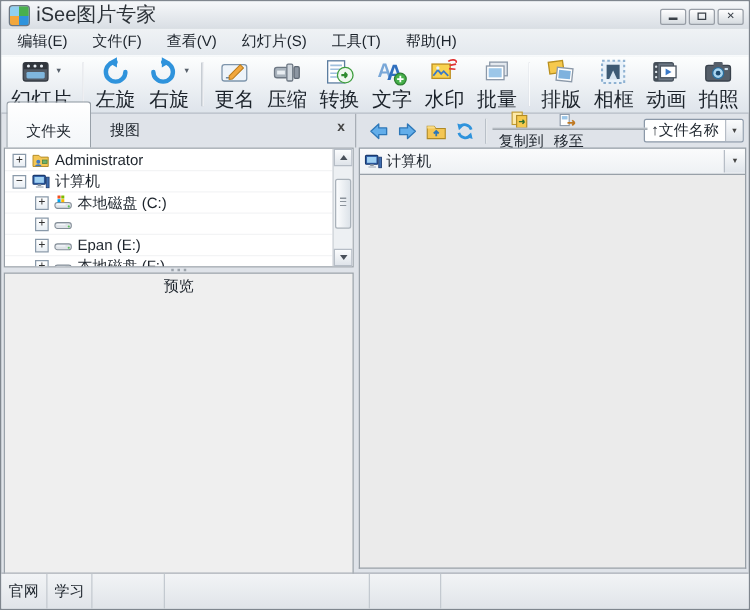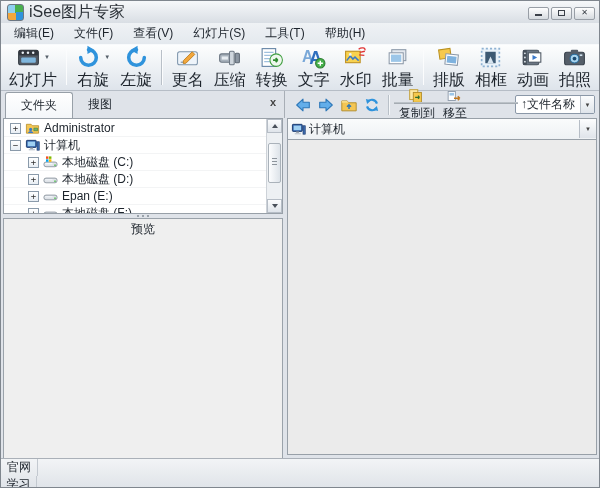--- a/index.html
+++ b/index.html
@@ -37,21 +37,21 @@
   .dd-arrow{font-size:6px;color:#57606a;margin-left:3px;}
   .tb-sep{width:1px;background:#b9c0c8;border-right:1px solid #fbfcfd;margin:4px 4px;}
   .icon svg{display:block;}
   .i24 svg{width:25px;height:25px;}
   .i18 svg{width:18px;height:18px;}
   .i16 svg{width:15px;height:15px;}
   
   .band{position:absolute;left:0;top:90px;right:0;height:27px;}
   .tabs-region{position:absolute;left:0;top:0;width:284px;height:27px;box-sizing:border-box;
     display:flex;align-items:flex-end;padding-left:4px;border-right:1px solid #a8aeb6;}
-  .tab{padding:4px 15px 5px;cursor:default;}
+  .tab{padding:15px 15px 5px;cursor:default;}
   .tab-active{background:linear-gradient(#ffffff,#f3f6f9);border:1px solid #98a0a8;border-bottom:none;
     border-radius:3px 3px 0 0;position:relative;top:1px;}
   .panel-close{position:absolute;right:8px;top:5px;font-size:11px;font-weight:bold;color:#444;cursor:default;}
   .nav-region{position:absolute;left:286px;top:0;right:0;height:27px;display:flex;align-items:center;
     padding-left:4px;}
   .nav-btn{width:23px;height:22px;display:flex;align-items:center;justify-content:center;border-radius:3px;}
   .nav-sep{width:1px;height:20px;background:#b9c0c8;border-right:1px solid #f5f7f9;margin:0 5px;}
   .txt-btn{display:flex;align-items:center;padding:2px 4px;border-radius:3px;white-space:nowrap;flex-direction:column;}
   .txt-btn .icon{margin-right:3px;}
   .sort-combo{margin-left:auto;margin-right:4px;width:80px;height:19px;box-sizing:border-box;
@@ -87,21 +87,21 @@
   .preview-box{position:absolute;left:2px;top:217px;width:280px;height:263px;box-sizing:border-box;
     background:#efefef;border:1px solid #9aa2aa;padding:2px 12px;text-align:center;}
   
   .addr-bar{position:absolute;left:286px;top:117px;right:2px;height:22px;box-sizing:border-box;
     background:linear-gradient(#fafbfc,#eef1f4);border:1px solid #98a0a8;display:flex;align-items:center;padding-left:3px;}
   .addr-bar .icon{margin-right:3px;}
   .content-box{position:absolute;left:286px;top:139px;right:2px;height:315px;box-sizing:border-box;
     background:#ebebeb;border:1px solid #98a0a8;border-top:none;}
   
   .statusbar{position:absolute;left:0;right:0;top:457px;height:29px;box-sizing:border-box;
-    background:linear-gradient(#f2f4f6,#e0e4e9);border-top:1px solid #aab0b8;display:flex;align-items:stretch;flex-direction:column;}
+    background:linear-gradient(#f2f4f6,#e0e4e9);border-top:1px solid #aab0b8;display:flex;align-items:stretch;}
   .sb-cell{border-right:1px solid #c3c9d0;display:flex;align-items:center;justify-content:center;
     box-sizing:border-box;padding:0 4px;}
   .sb-cell:nth-child(1){width:37px}
   .sb-cell:nth-child(2){width:36px}
   .sb-cell:nth-child(3){width:58px}
   .sb-cell:nth-child(4){width:164px}
   .sb-cell:nth-child(5){width:57px}
   .sb-cell:nth-child(6){flex:1;border-right:none}
 </style>
 </head>
@@ -149,39 +149,39 @@
           </span>
          <span class="dd-arrow">▼</span>
        </div>
        <div class="tb-label">幻灯片</div>
      </div>
       <div class="tb-sep"></div>
       <div class="tb-btn">
        <div class="tb-top">
          <span class="icon i24">
             <svg viewBox="0 0 24 24">
+              <path d="M12 4.5 A 7.5 7.5 0 1 0 19.5 12" fill="none" stroke="#2f93dc" stroke-width="3.4" stroke-linecap="round"></path>
+              <polygon points="13,0.8 13,8.6 6.2,4.7" fill="#2f93dc"></polygon>
+            </svg>
+          </span>
+
+       </div>
+       <div class="tb-label">左旋</div>
+     </div>
+      <div class="tb-btn">
+       <div class="tb-top">
+         <span class="icon i24">
+            <svg viewBox="0 0 24 24">
               <path d="M12 4.5 A 7.5 7.5 0 1 1 4.5 12" fill="none" stroke="#2f93dc" stroke-width="3.4" stroke-linecap="round"></path>
               <polygon points="11,0.8 11,8.6 17.8,4.7" fill="#2f93dc"></polygon>
             </svg>
           </span>
          <span class="dd-arrow">▼</span>
        </div>
        <div class="tb-label">右旋</div>
-     </div>
-      <div class="tb-btn">
-       <div class="tb-top">
-         <span class="icon i24">
-            <svg viewBox="0 0 24 24">
-              <path d="M12 4.5 A 7.5 7.5 0 1 0 19.5 12" fill="none" stroke="#2f93dc" stroke-width="3.4" stroke-linecap="round"></path>
-              <polygon points="13,0.8 13,8.6 6.2,4.7" fill="#2f93dc"></polygon>
-            </svg>
-          </span>
-
-       </div>
-       <div class="tb-label">左旋</div>
      </div>
       <div class="tb-sep"></div>
       <div class="tb-btn">
        <div class="tb-top">
          <span class="icon i24">
             <svg viewBox="0 0 24 24">
               <rect x="2.5" y="6.5" width="19" height="12.5" rx="2" fill="#eef4fa" stroke="#7e95ac"></rect>
               <path d="M5.5 16.5h5" stroke="#6f87a0"></path>
               <path d="M8 15 L16.5 6.5 19 9 10.5 17.5 8 17.8z" fill="#f2a73d" stroke="#b97a1a" stroke-width="0.8"></path>
             </svg>
@@ -433,21 +433,20 @@
      </div>
         <div class="tree-row" style="padding-left:24px">
        <span class="expander">+</span>
        <span class="icon i16">
             <svg viewBox="0 0 16 16">
               <rect x="1" y="6.5" width="14" height="5" rx="2.2" fill="#dfe3e8" stroke="#848e98" stroke-width="0.9"></rect>
               <rect x="2.2" y="7.6" width="8" height="1.2" rx="0.6" fill="#f4f7fa"></rect>
               <circle cx="12.8" cy="9.8" r="0.9" fill="#58c058"></circle>
             </svg>
           </span>
-       <span class="tree-label">本地磁盘 (D:)</span>
      </div>
         <div class="tree-row" style="padding-left:24px">
        <span class="expander">+</span>
        <span class="icon i16">
             <svg viewBox="0 0 16 16">
               <rect x="1" y="6.5" width="14" height="5" rx="2.2" fill="#dfe3e8" stroke="#848e98" stroke-width="0.9"></rect>
               <rect x="2.2" y="7.6" width="8" height="1.2" rx="0.6" fill="#f4f7fa"></rect>
               <circle cx="12.8" cy="9.8" r="0.9" fill="#58c058"></circle>
             </svg>
           </span>

